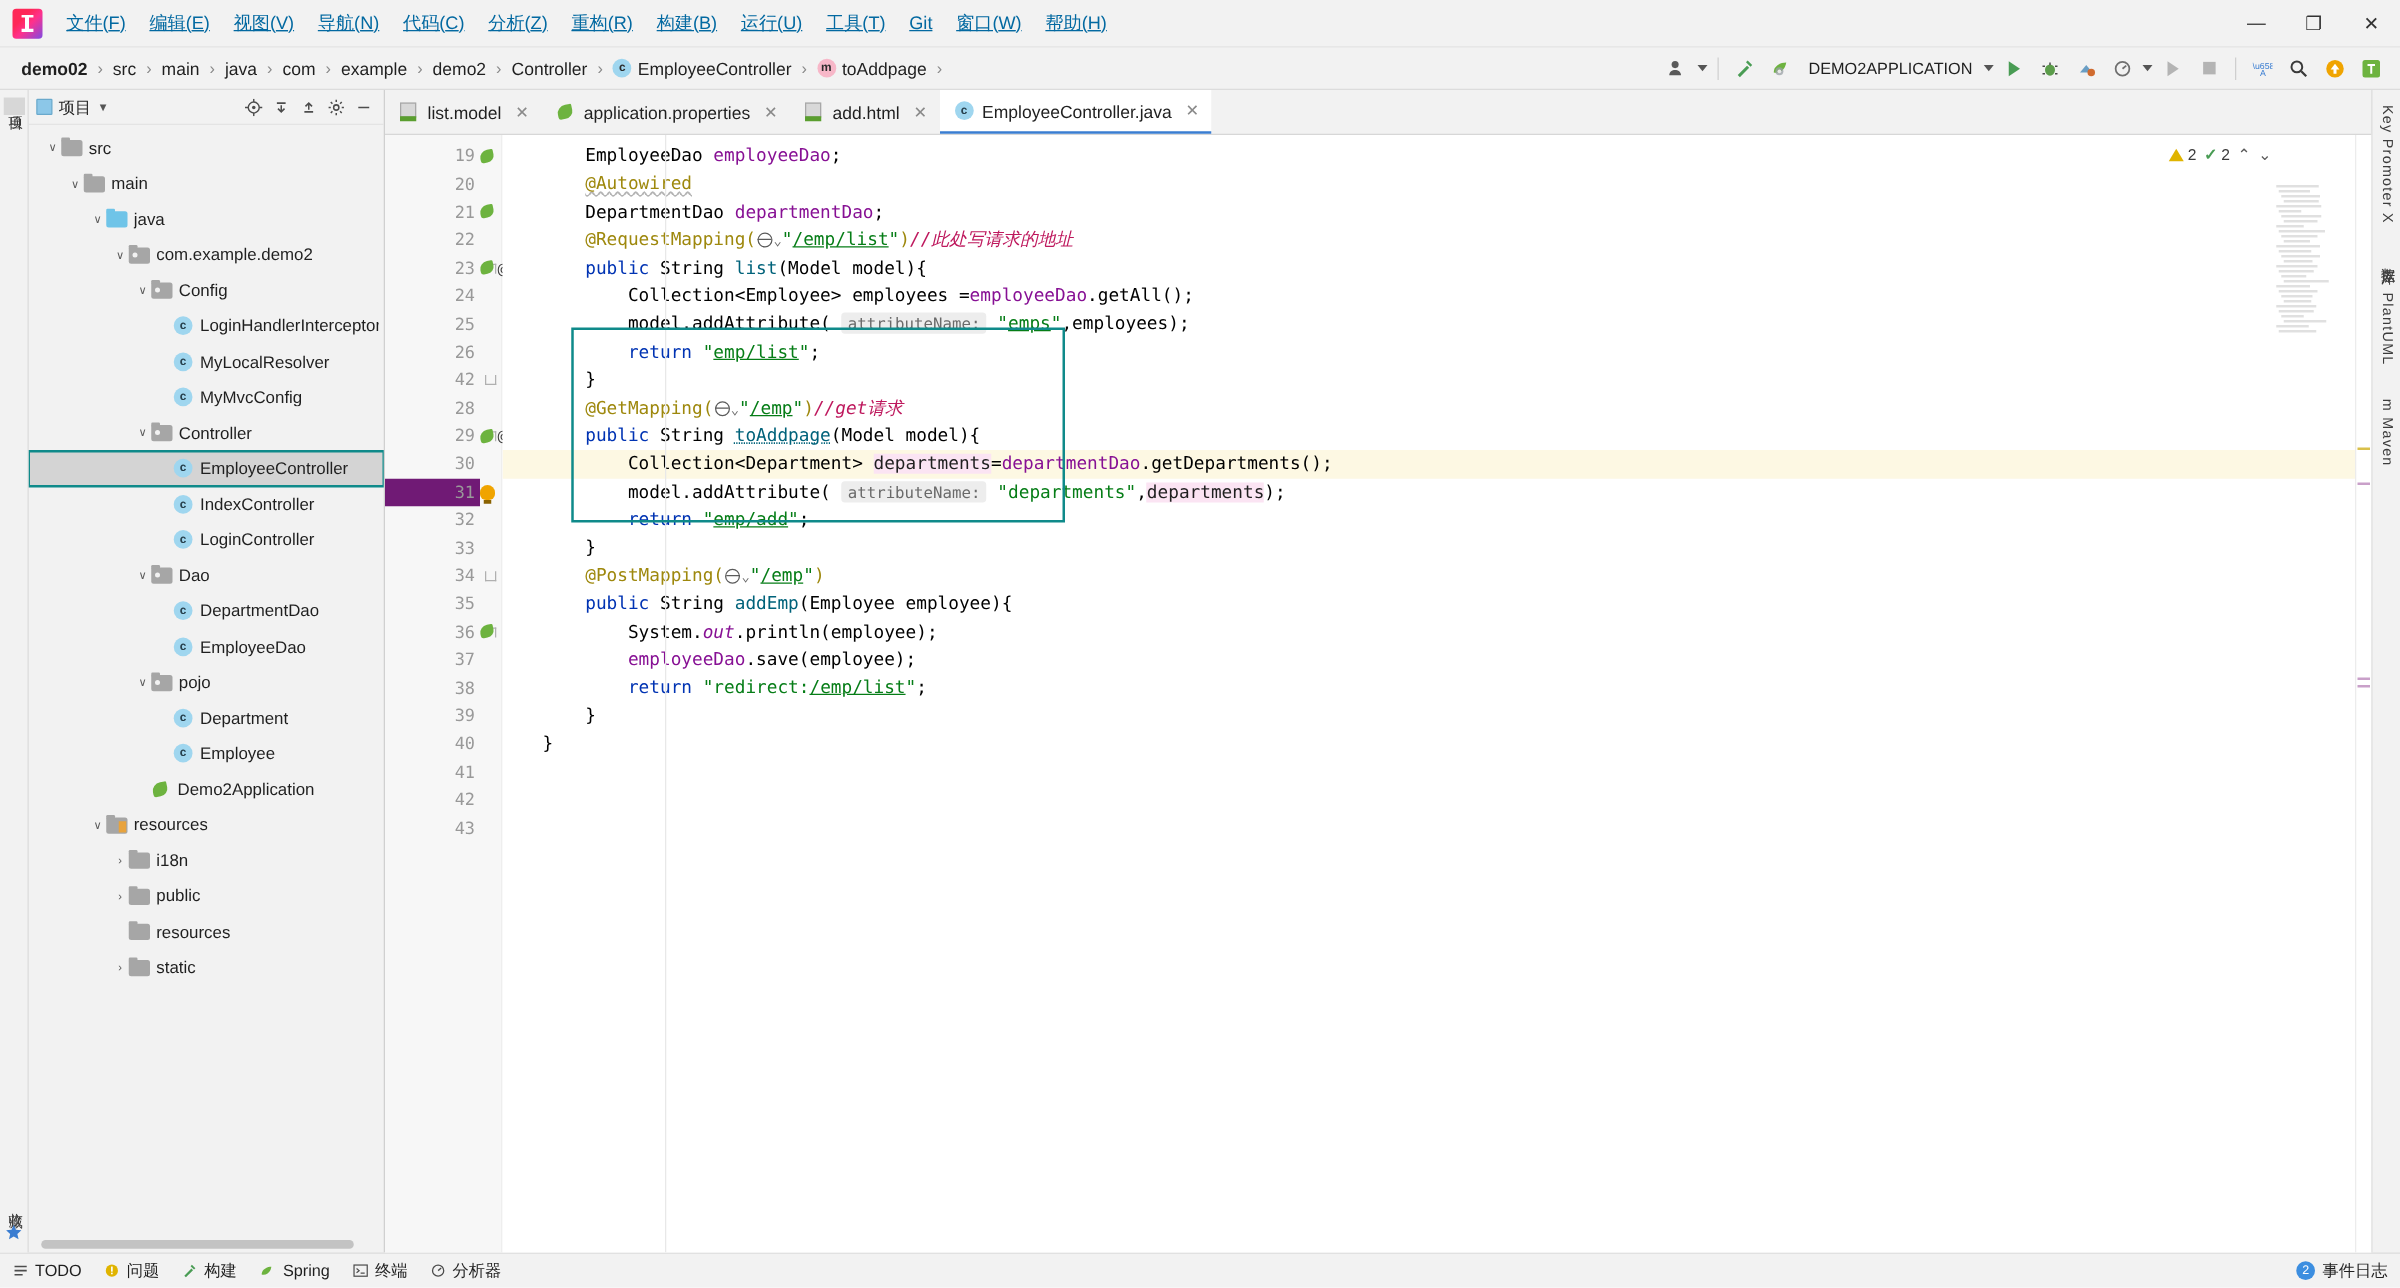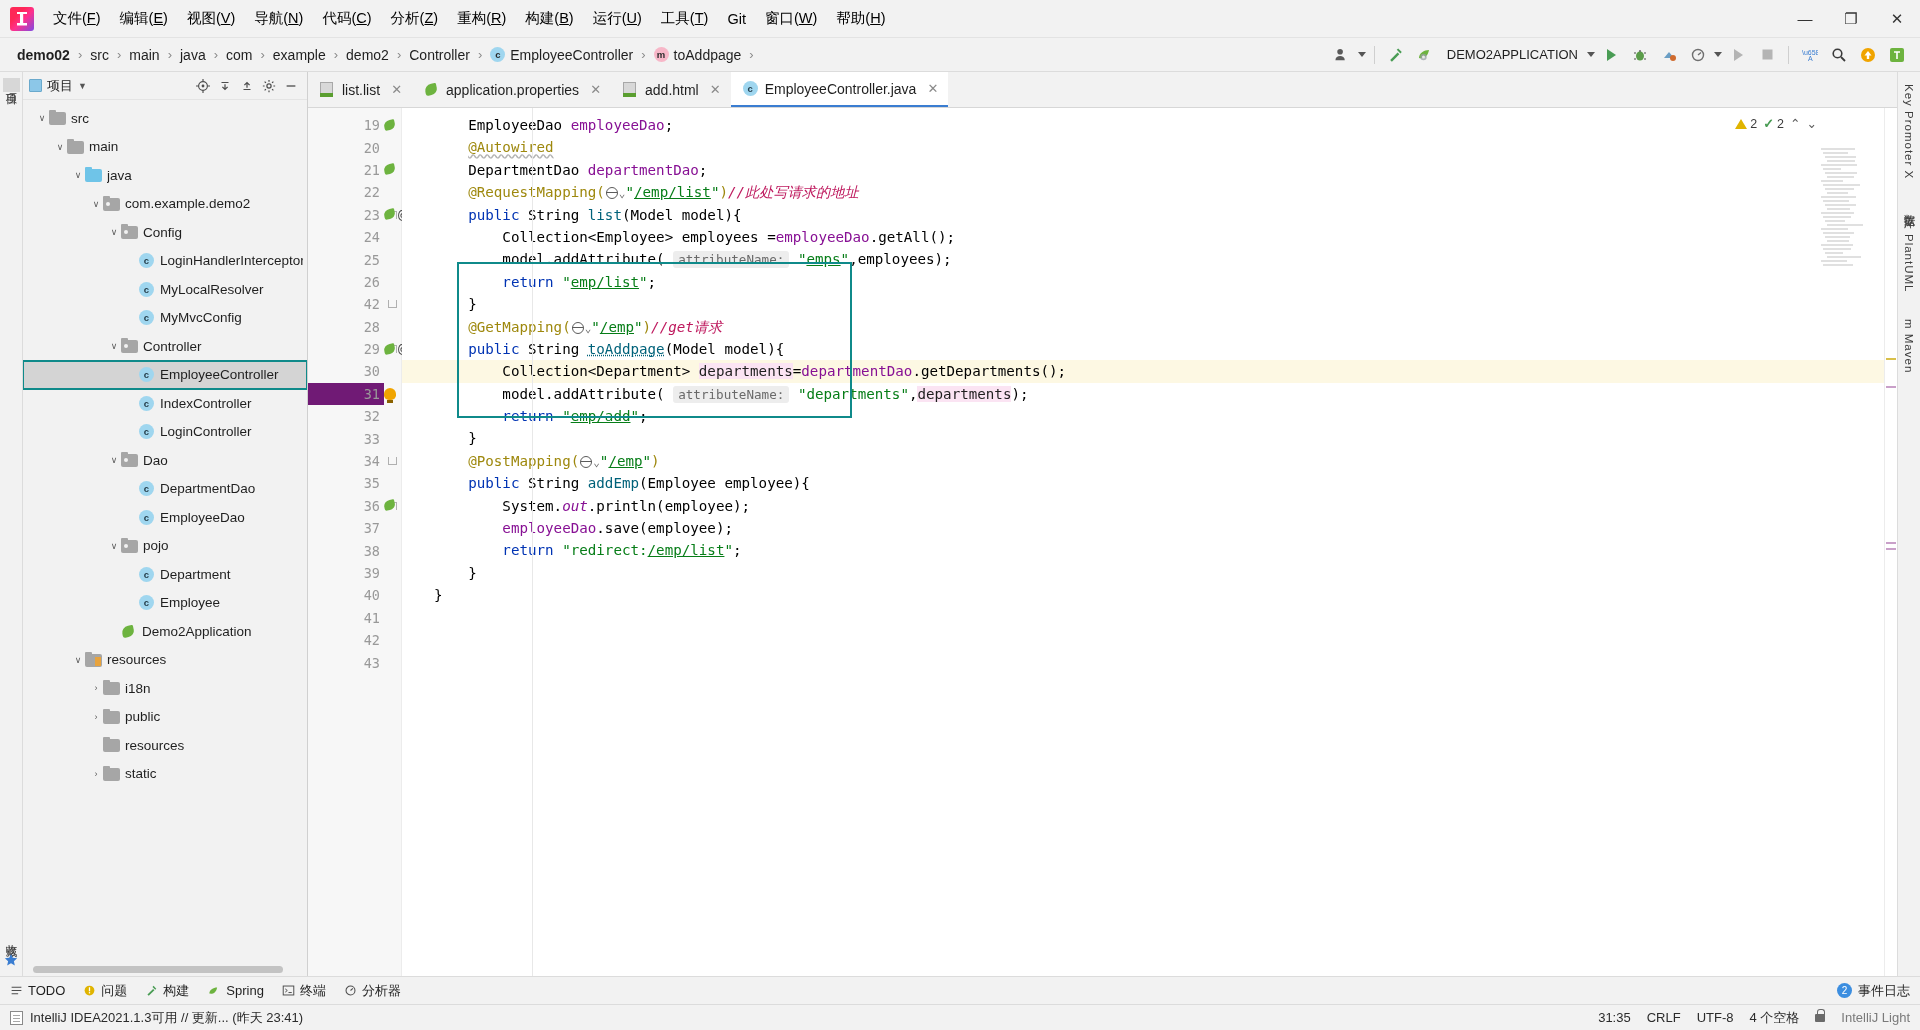--- a/index.html
+++ b/index.html
@@ -18,21 +18,21 @@
     height: 38px; display: flex; align-items: center;
     background: #f2f2f2; border-bottom: 1px solid #e3e3e3;
     position: relative; flex: 0 0 38px;
   }
   .ij-logo { width:24px; height:24px; margin:0 10px 0 10px; position:relative; flex:0 0 auto;
     background: linear-gradient(135deg,#fe2857 0%,#fe2857 32%,#ff318c 55%,#7f4ae3 100%);
     border-radius:3px; }
   .ij-logo::after { content:""; position:absolute; left:7px; top:5px; width:10px; height:14px;
     background:#fff; clip-path: polygon(0 0,100% 0,100% 18%,62% 18%,62% 82%,100% 82%,100% 100%,0 100%,0 82%,30% 82%,30% 18%,0 18%); }
   .menu { display:flex; align-items:center; gap:1px; }
-  .menu-item { padding: 4px 9px; font-size:14.5px; color:#000000; white-space:nowrap; cursor:default; }
+  .menu-item { padding: 4px 9px; font-size:14.5px; color:#0369a1; white-space:nowrap; cursor:default;text-decoration:underline; }
   .win-title { position:absolute; left:0; right:0; text-align:center; font-size:14px; color:#5a5a5a; pointer-events:none; }
   .win-ctrls { margin-left:auto; display:flex; height:38px; }
   .win-btn { width:46px; height:38px; display:flex; align-items:center; justify-content:center; font-size:15px; color:#333; }
 
   
   .navbar {
     height: 34px; display:flex; align-items:center; padding:0 6px 0 14px;
     background:#f2f2f2; border-bottom:1px solid #dcdcdc; flex:0 0 34px;
   }
   .crumbs { display:flex; align-items:center; gap:0; }
@@ -521,21 +521,21 @@
             <i></i>
           </div>
       </div>
     </div>
 
     <div class="editor">
 
       <div class="tabbar" id="tabbar">
           <div class="tab">
             <span class="ico-html"></span>
-            <span>list.list</span>
+            <span>list.model</span>
             <span class="x">✕</span>
           </div>
           <div class="tab">
             <span class="ico-spring"></span>
             <span>application.properties</span>
             <span class="x">✕</span>
           </div>
           <div class="tab">
             <span class="ico-html"></span>
             <span>add.html</span>
@@ -849,26 +849,14 @@
           </svg>
         </span>
         <span>分析器</span>
       </div>
       <div class="tbar-right">
         <span class="bluecirc">2</span>
         <span>事件日志</span>
       </div>
     </div>
 
-  <div class="status">
-    <span class="doc-ico"></span>
-    <span>IntelliJ IDEA2021.1.3可用 // 更新... (昨天 23:41)</span>
-    <span class="status-right">
-      <span>31:35</span>
-      <span>CRLF</span>
-      <span>UTF-8</span>
-      <span>4 个空格</span>
-      <span class="lock"></span>
-      <span style="color:#7a7a7a">IntelliJ Light</span>
-    </span>
-  </div>
 
 </div>
 
 </body></html>

